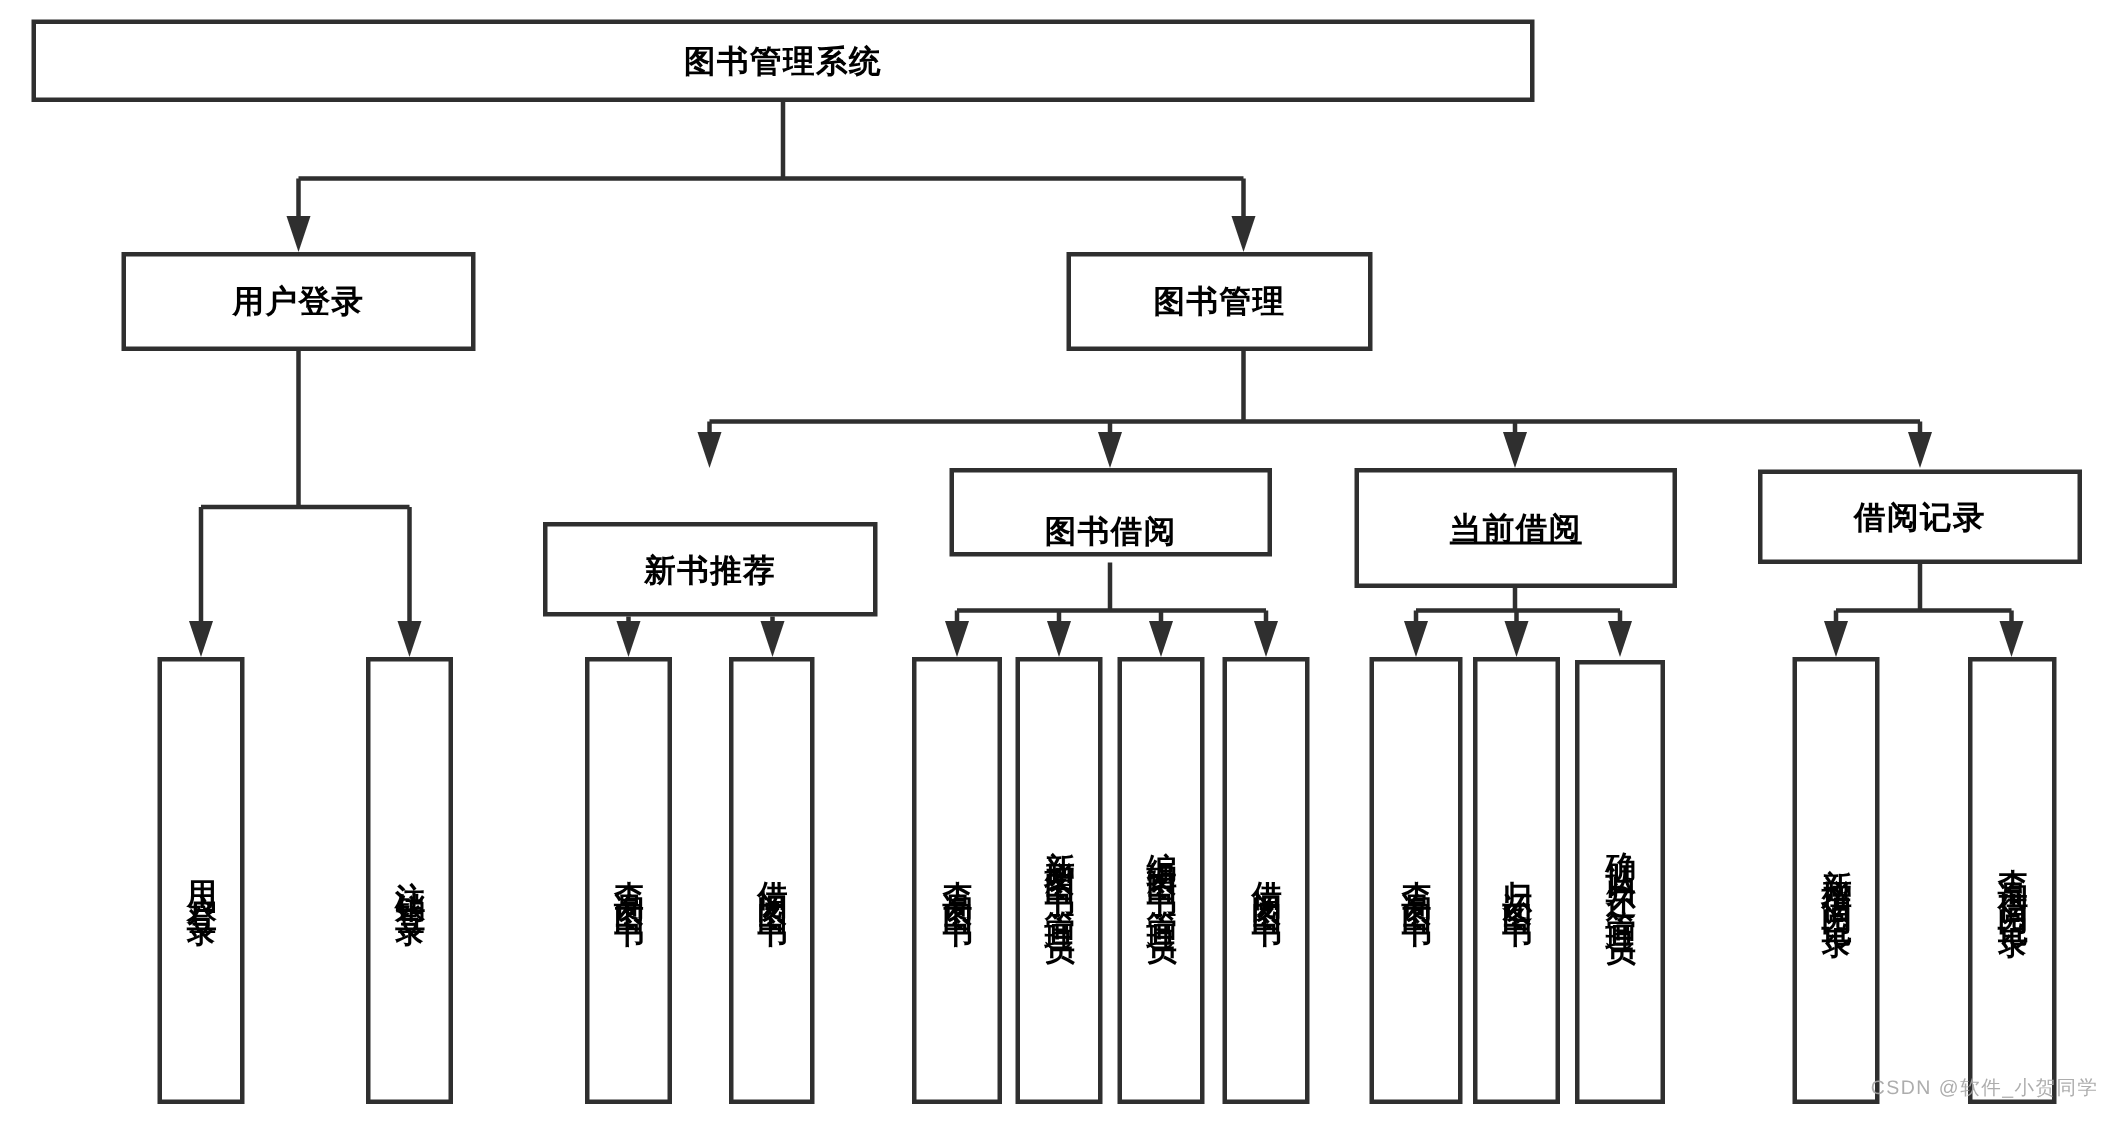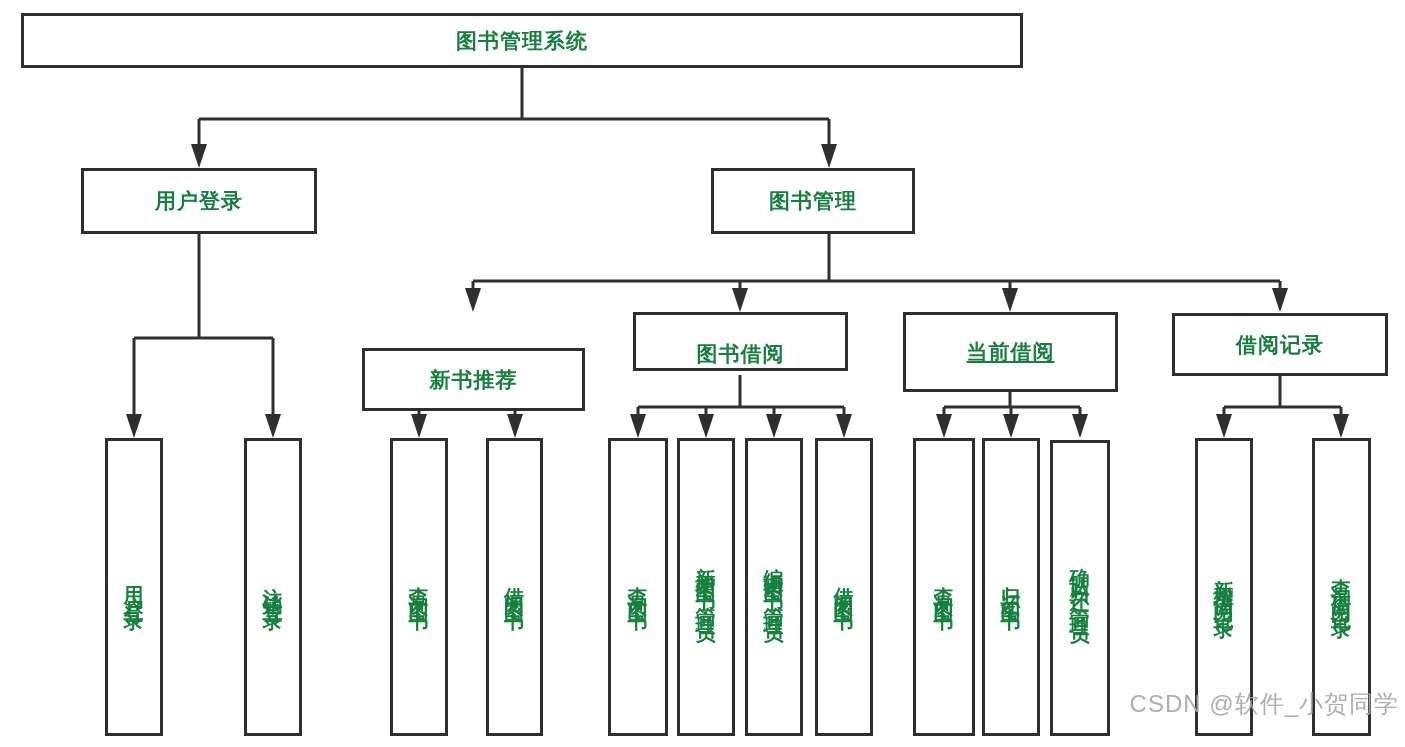--- a/index.html
+++ b/index.html
@@ -11,42 +11,42 @@
     overflow:hidden;
   }
   .box{
     position:absolute;
     box-sizing:border-box;
     border:3px solid #2f2f2f;
     background:#ffffff;
     display:flex;
     align-items:center;
     justify-content:center;
-    color:#15803d;
+    color:#000000;
     font-weight:600;
     z-index:2;
   }
   .hbox{font-size:21px;letter-spacing:1px;}
   .vbox{font-size:20px;}
   .vbox .vtext{
     writing-mode:vertical-rl;
     text-orientation:mixed;
     letter-spacing:8px;
     line-height:1;
     white-space:nowrap;
   }
   #connectors{
     position:absolute;left:0;top:0;z-index:1;
   }
   #connectors path{stroke:#2f2f2f;stroke-width:3;fill:none;}
   #connectors polygon{fill:#2f2f2f;stroke:none;}
   #watermark{
     position:absolute;
-    right:6px;top:688px;
-    font-size:24px;
+    right:6px;top:716px;
+    font-size:13px;
     color:rgba(166,166,166,0.92);
     letter-spacing:1px;
     z-index:3;
     white-space:nowrap;
     text-align:right;
   }
 </style>
 </head>
 <body>
 

